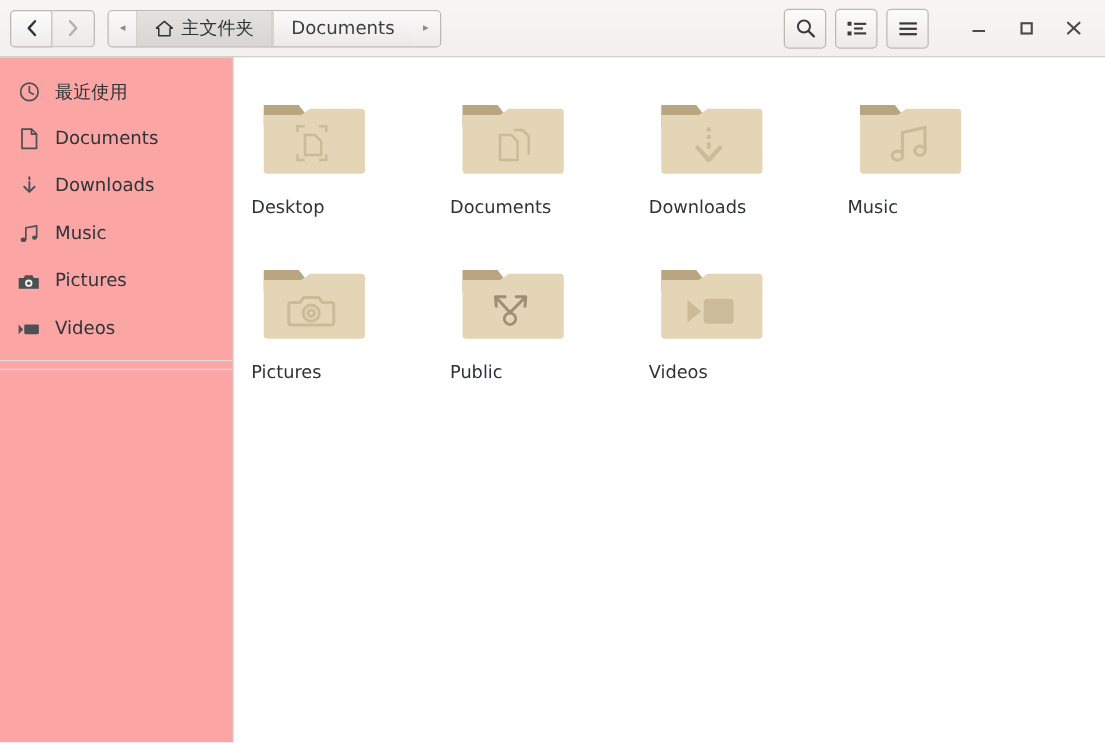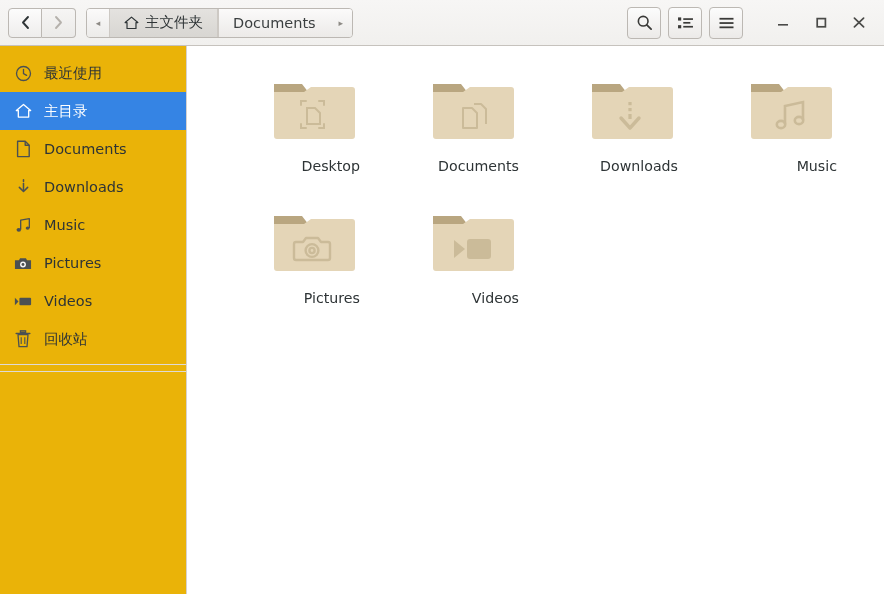--- a/index.html
+++ b/index.html
@@ -70,21 +70,21 @@
   }
 
   .wincontrols { display: flex; align-items: center; gap: 16px; margin-left: 22px; padding-right: 6px;}
   .wc { width: 22px; height: 26px; display: flex; align-items: center; justify-content: center; color: #4a4a48; }
 
   
   .body { flex: 1 1 auto; display: flex; min-height: 0; }
 
   .sidebar {
     width: 187px; flex: 0 0 187px;
-    background: #eab308;
+    background: #fca5a5;
     border-right: 1px solid #d6d2ce;
     padding-top: 8px;
     overflow: hidden;
   }
   .side-item {
     height: 38px; display: flex; align-items: center;
     padding: 0 10px 0 14px; gap: 12px;
     font-size: 14.5px; color: #2e3436;
     white-space: nowrap;
   }
@@ -92,21 +92,21 @@
   .side-item.selected { background: #3584e4; color: #ffffff; }
   .side-item.selected .ico { color: #ffffff; }
   .side-label { overflow: hidden; text-overflow: ellipsis; }
   .side-sep { height: 1px; background: #dedad6; margin: 6px 0; }
   .eject { margin-left: auto; color: #4b5052; display:flex; align-items:center;}
 
   
   .content { flex: 1 1 auto; background: #ffffff; position: relative; padding: 14px 0 0 14px; }
   .grid { display: grid; grid-template-columns: repeat(4, 159px); grid-auto-rows: 132px; }
   .cell {
-    display: flex; flex-direction: column; align-items: flex-end; justify-content: flex-start;
+    display: flex; flex-direction: column; align-items: flex-start; justify-content: flex-start;
     padding-top: 6px; position: relative;
   }
   .cell.selected::before {
     content:""; position:absolute; left: 10px; right: 10px; top: -8px; bottom: -8px;
     border: 1px solid #cf3a3a; border-radius: 2px; pointer-events:none;
   }
   .iconwrap { width: 96px; height: 86px; display: flex; align-items: center; justify-content: center; }
   .cap { margin-top: 6px; font-size: 14.2px; color: #2e3436; text-align: center; max-width: 150px;
          white-space: nowrap; overflow: hidden; text-overflow: ellipsis; }
 </style>
@@ -202,28 +202,20 @@
       <div class="side-item">
         <span class="ico">
           <svg width="17" height="17" viewBox="0 0 18 18">
               <circle cx="9" cy="9" r="7.4" fill="none" stroke="currentColor" stroke-width="1.4"></circle>
               <polyline points="9,4.6 9,9.2 12.3,11" fill="none" stroke="currentColor" stroke-width="1.4" stroke-linecap="round"></polyline>
             </svg>
         </span>
         <span class="side-label">最近使用</span>
       </div>
 
-      <div class="side-item selected">
-        <span class="ico">
-          <svg width="17" height="16" viewBox="0 0 18 17">
-              <path d="M9 1.6 L1.4 8 H3.5 V15 H14.5 V8 H16.6 Z" fill="none" stroke="currentColor" stroke-width="1.4" stroke-linejoin="round"></path>
-            </svg>
-        </span>
-        <span class="side-label">主目录</span>
-      </div>
 
       <div class="side-item">
         <span class="ico">
           <svg width="15" height="18" viewBox="0 0 15 18">
               <path d="M1.6 1.2 H9.2 L13.2 5.2 V16.6 H1.6 Z" fill="none" stroke="currentColor" stroke-width="1.4" stroke-linejoin="round"></path>
               <polyline points="9.2,1.2 9.2,5.2 13.2,5.2" fill="none" stroke="currentColor" stroke-width="1.4" stroke-linejoin="round"></polyline>
             </svg>
         </span>
         <span class="side-label">Documents</span>
       </div>
@@ -264,32 +256,20 @@
       <div class="side-item">
         <span class="ico">
           <svg width="19" height="13" viewBox="0 0 20 13">
             <polygon points="1,2.2 1,10.8 5,6.5" fill="currentColor"></polygon>
             <rect x="6" y="2.2" width="13" height="8.6" rx="1.2" fill="currentColor"></rect>
           </svg>
         </span>
         <span class="side-label">Videos</span>
       </div>
 
-      <div class="side-item">
-        <span class="ico">
-          <svg width="16" height="18" viewBox="0 0 16 18">
-            <rect x="5.4" y="0.8" width="5.2" height="1.6" fill="none" stroke="currentColor" stroke-width="1.3"></rect>
-            <line x1="1.2" y1="3.4" x2="14.8" y2="3.4" stroke="currentColor" stroke-width="1.5" stroke-linecap="round"></line>
-            <path d="M3 4.6 H13 L12 16.6 H4 Z" fill="none" stroke="currentColor" stroke-width="1.3" stroke-linejoin="round"></path>
-            <line x1="6.2" y1="7.2" x2="6.2" y2="14" stroke="currentColor" stroke-width="1.1"></line>
-            <line x1="9.8" y1="7.2" x2="9.8" y2="14" stroke="currentColor" stroke-width="1.1"></line>
-          </svg>
-        </span>
-        <span class="side-label">回收站</span>
-      </div>
 
       <div class="side-sep"></div>
 
 
       <div class="side-sep"></div>
 
     </div>
 
     <div class="content">
       <div class="grid">
@@ -364,20 +344,36 @@
               <g fill="none" stroke="#cbbb99" stroke-width="2.4" stroke-linejoin="round">
                 <path d="M28 40 h7 l3 -4 h12 l3 4 h7 a2 2 0 0 1 2 2 v14 a2 2 0 0 1 -2 2 H28 a2 2 0 0 1 -2 -2 V42 a2 2 0 0 1 2 -2 Z"></path>
                 <circle cx="44" cy="48.5" r="6.4"></circle>
                 <circle cx="44" cy="48.5" r="2.6"></circle>
               </g>
             </svg>
           </div>
           <div class="cap">Pictures</div>
         </div>
 
+        <div class="cell">
+          <div class="iconwrap">
+            <svg width="88" height="78" viewBox="0 0 88 78">
+              <path d="M6 14 h28 l7 9 h41 v8 H6 Z" fill="#b9a680"></path>
+              <path d="M6 22 h30 l7 -5 h41 a3 3 0 0 1 3 3 v46 a3 3 0 0 1 -3 3 H9 a3 3 0 0 1 -3 -3 Z" fill="#e4d5b7"></path>
+              <g fill="none" stroke="#9d8f72" stroke-width="2.4" stroke-linecap="round" stroke-linejoin="round">
+                <path d="M44 48 L33 36"></path>
+                  <polyline points="33,43 32.4,35.4 40,35.4"></polyline>
+                <path d="M44 48 L56 36"></path>
+                  <polyline points="56,43 56.6,35.4 49,35.4"></polyline>
+                <circle cx="44" cy="53" r="4.6" stroke-width="2.2"></circle>
+              </g>
+            </svg>
+          </div>
+          <div class="cap">Public</div>
+        </div>
 
 
 
         <div class="cell">
           <div class="iconwrap">
             <svg width="88" height="78" viewBox="0 0 88 78">
               <path d="M6 14 h28 l7 9 h41 v8 H6 Z" fill="#b9a680"></path>
               <path d="M6 22 h30 l7 -5 h41 a3 3 0 0 1 3 3 v46 a3 3 0 0 1 -3 3 H9 a3 3 0 0 1 -3 -3 Z" fill="#e4d5b7"></path>
               <polygon points="27,38 27,56 38,47" fill="#cbbb99"></polygon>
               <rect x="40" y="37" width="24" height="20" rx="3" fill="#cbbb99"></rect>

